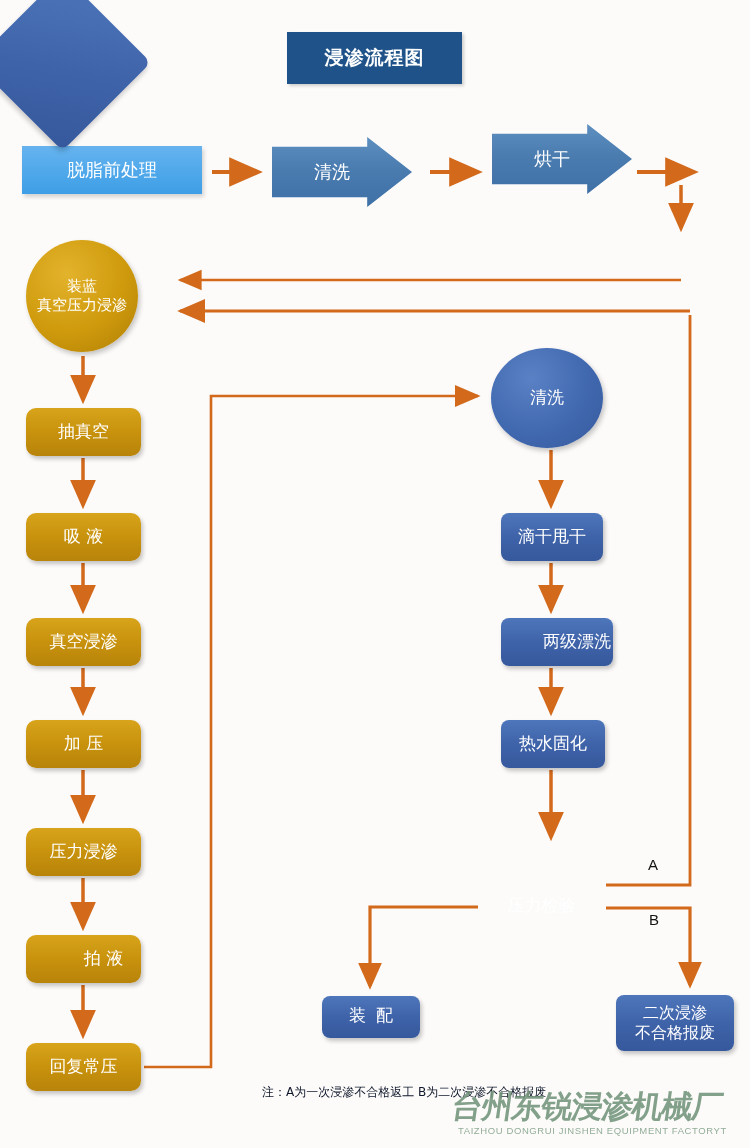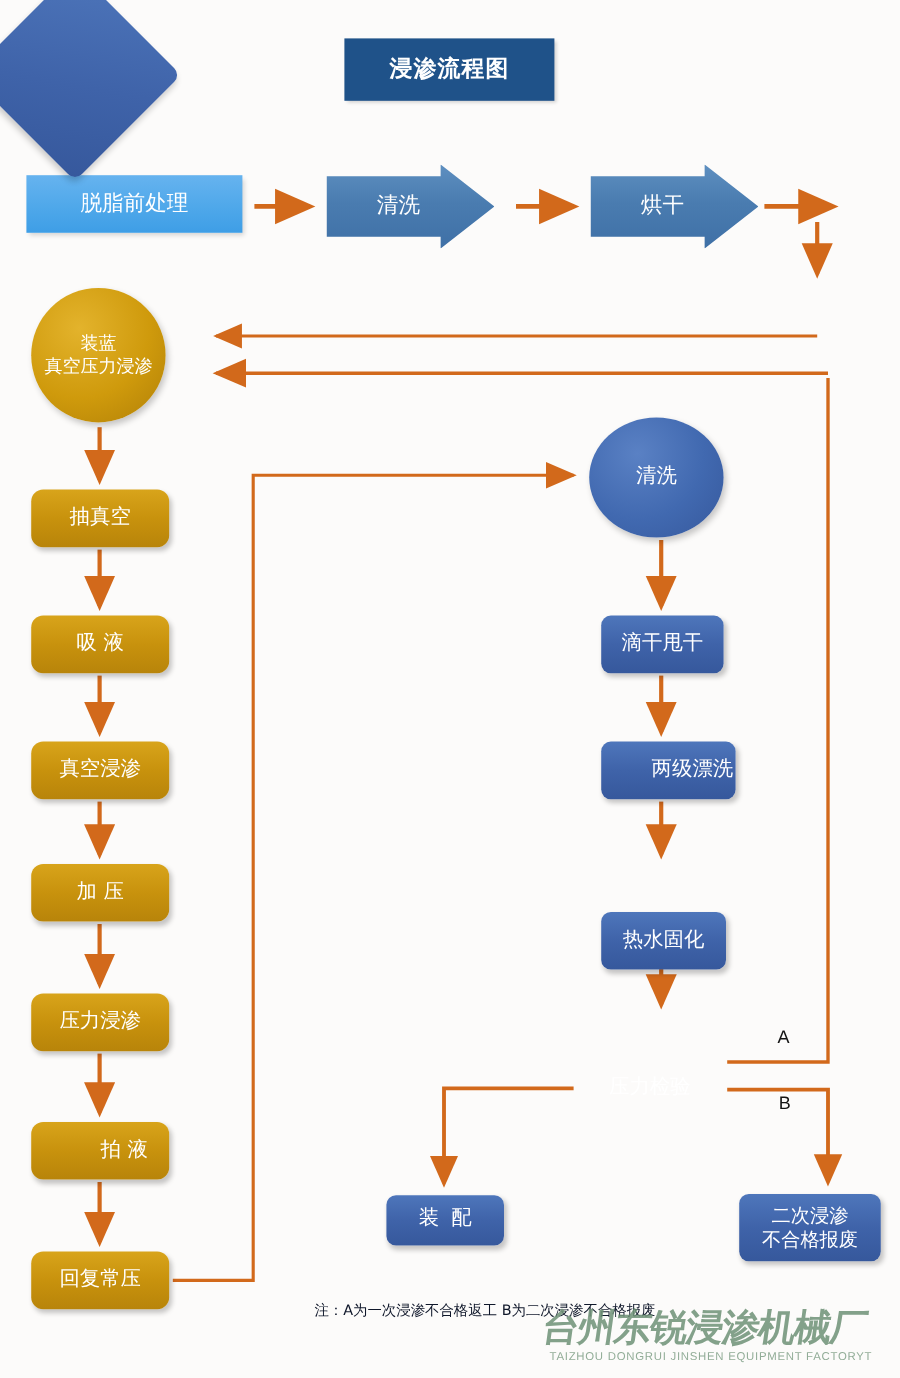--- a/index.html
+++ b/index.html
@@ -32,21 +32,21 @@
   
   .chev{
     width:140px;height:70px;
     background:linear-gradient(180deg,#5e8fc0 0%,#4a7cb0 45%,#3f70a6 100%);
     clip-path:polygon(0% 14%,68% 14%,68% 0%,100% 50%,68% 100%,68% 86%,0% 86%);
     font-size:18px;
     filter:drop-shadow(2px 3px 3px rgba(0,0,0,.22));
   }
   .chev span{transform:translateX(-10px);}
   .chev-1{left:272px;top:137px;}
-  .chev-2{left:492px;top:137px;}
+  .chev-2{left:492px;top:124px;}
 
   
   .gold{
     background:linear-gradient(180deg,#d8a41b 0%,#c8920d 50%,#b8840a 100%);
     border-radius:10px;
     font-size:17px;
     box-shadow:2px 3px 4px rgba(0,0,0,.22);
     width:115px;height:48px;left:26px;
   }
   
@@ -73,21 +73,21 @@
   }
   .circle-blue{
     left:491px;top:348px;width:112px;height:100px;border-radius:50%;
     background:radial-gradient(circle at 36% 30%,#5a81c4 0%,#4169b0 55%,#36589c 100%);
     font-size:17px;
     box-shadow:2px 3px 5px rgba(0,0,0,.22);
   }
 
   .b-digan {left:501px;top:513px;width:102px;height:48px;}
   .b-liangji{left:501px;top:618px;width:112px;height:48px;padding-left:40px;}
-  .b-reshui{left:501px;top:720px;width:104px;height:48px;margin-top:40px;}
+  .b-reshui{left:501px;top:720px;width:104px;height:48px;}
   .b-zhuangpei{left:322px;top:996px;width:98px;height:42px;font-family:Liberation Mono, monospace;}
   .b-erci{left:616px;top:995px;width:118px;height:56px;flex-direction:column;font-size:16px;}
 
   
   .diamond{
     left:479px;top:843px;width:125px;height:125px;
     background:linear-gradient(145deg,#4d75ba 0%,#3f63a9 55%,#36589c 100%);
     transform:rotate(45deg);border-radius:8px;
     box-shadow:2px 3px 5px rgba(0,0,0,.2);
   }

